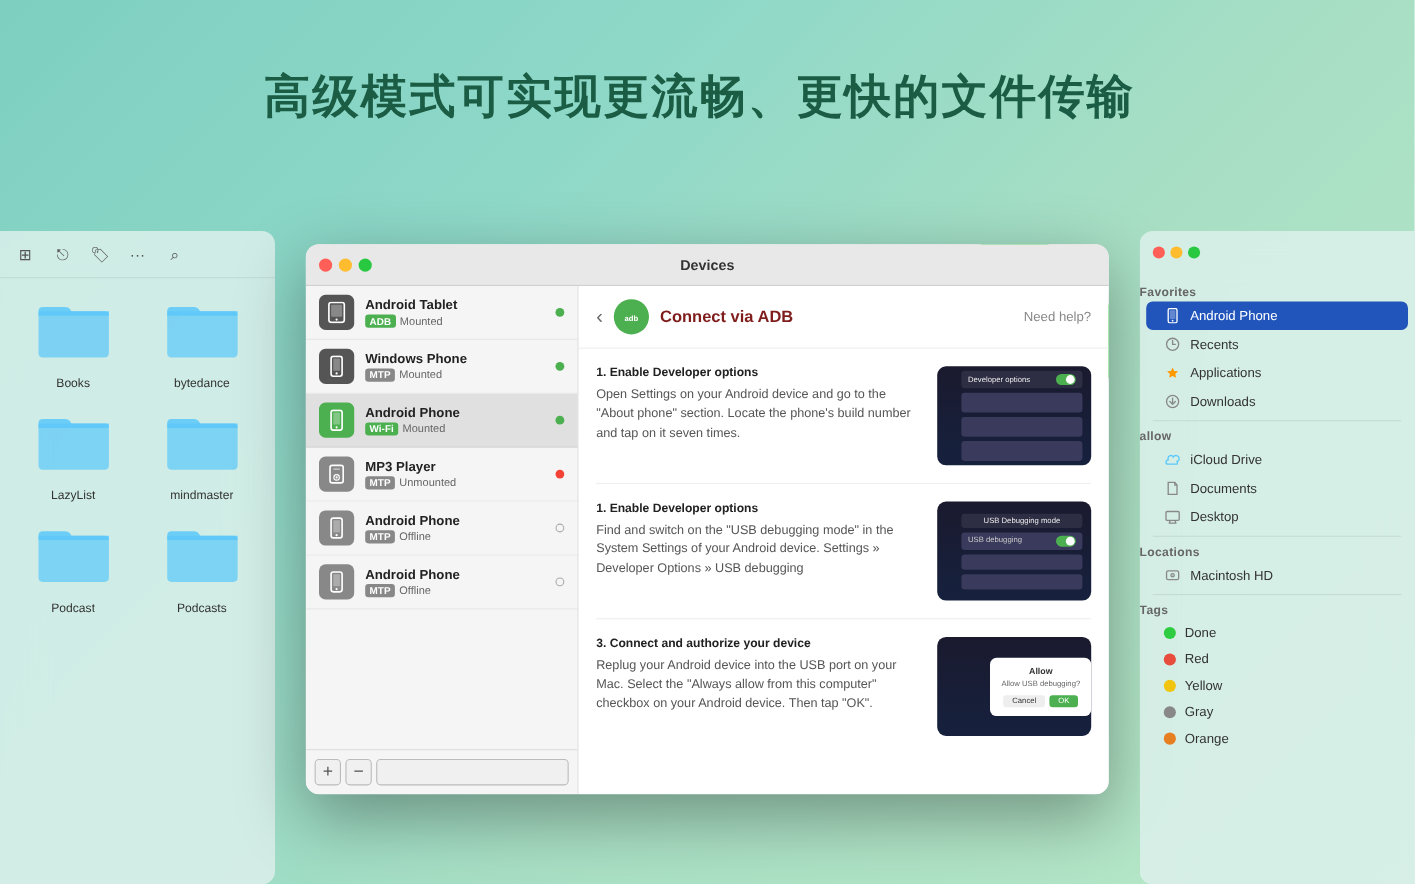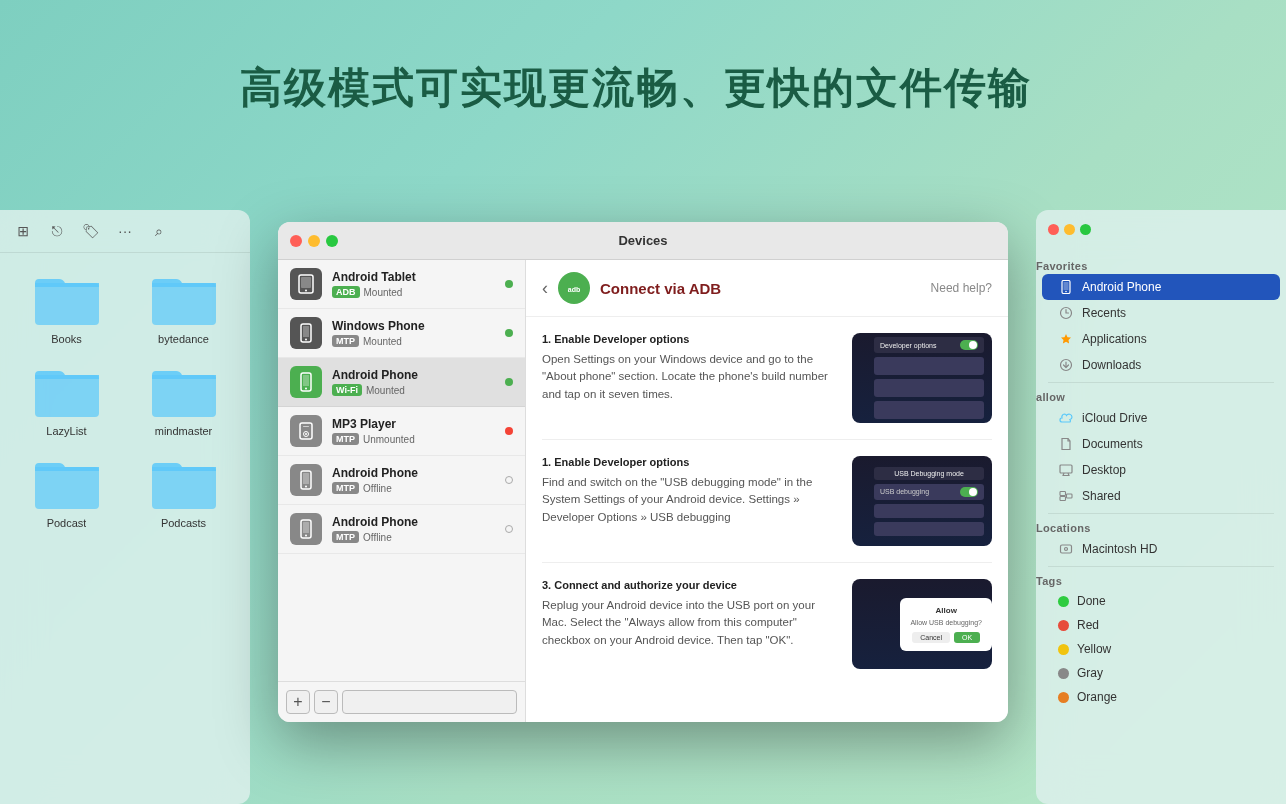--- a/index.html
+++ b/index.html
@@ -60,21 +60,21 @@
       display: grid;
       grid-template-columns: 1fr 1fr;
       gap: 16px;
       padding: 16px;
     }
 
     .folder-item {
       display: flex;
       flex-direction: column;
       align-items: center;
-      gap: 6px;
+      gap: 16px;
       cursor: pointer;
     }
 
     .folder-icon {
       width: 72px;
       height: 58px;
       position: relative;
     }
 
     .folder-icon svg {
@@ -730,21 +730,21 @@
         </div>
         <span class="connect-via-adb-title">Connect via ADB</span>
         <span class="help-link">Need help?</span>
       </div>
 
       <div class="instructions-scroll">
 
         <div class="instruction-item">
           <div class="instruction-text">
             <div class="instruction-title">1. Enable Developer options</div>
-            <div class="instruction-body">Open Settings on your Windows device and go to the "About phone" section. Locate the phone's build number and tap on it seven times.</div>
+            <div class="instruction-body">Open Settings on your Android device and go to the "About phone" section. Locate the phone's build number and tap on it seven times.</div>
           </div>
           <div class="instruction-img img-screen-1">
             <div class="screen-content">
               <div style="display:flex;flex-direction:column;gap:4px;width:90%;padding:8px;">
                 <div style="background:#2d2d44;border-radius:3px;padding:3px 6px;font-size:7px;color:#eee;display:flex;align-items:center;justify-content:space-between;">
                   <span>Developer options</span>
                   <div style="width:18px;height:10px;background:#4caf50;border-radius:5px;position:relative;flex-shrink:0;">
                     <div style="position:absolute;right:1px;top:1px;width:8px;height:8px;border-radius:50%;background:white;"></div>
                   </div>
                 </div>
@@ -887,30 +887,20 @@
         <svg width="14" height="14" viewBox="0 0 14 14">
             <rect x="1" y="2" width="12" height="8" rx="1" fill="none" stroke="#888" stroke-width="1.2"></rect>
             <line x1="5" y1="10" x2="4" y2="12.5" stroke="#888" stroke-width="1.2"></line>
             <line x1="9" y1="10" x2="10" y2="12.5" stroke="#888" stroke-width="1.2"></line>
             <line x1="3.5" y1="12.5" x2="10.5" y2="12.5" stroke="#888" stroke-width="1.2"></line>
           </svg>
       </div>
       <span class="finder-item-label">Desktop</span>
     </div>
 
-    <div class="finder-item">
-      <div class="finder-item-icon">
-        <svg width="14" height="14" viewBox="0 0 14 14">
-            <rect x="1" y="2.5" width="5.5" height="4" rx="0.8" fill="none" stroke="#888" stroke-width="1.1"></rect>
-            <rect x="1" y="7.5" width="5.5" height="4" rx="0.8" fill="none" stroke="#888" stroke-width="1.1"></rect>
-            <rect x="7.5" y="5" width="5.5" height="4" rx="0.8" fill="none" stroke="#888" stroke-width="1.1"></rect>
-          </svg>
-      </div>
-      <span class="finder-item-label">Shared</span>
-    </div>
 
     <div class="finder-separator"></div>
 
     <div class="section-header">Locations</div>
 
     <div class="finder-item">
       <div class="finder-item-icon">
         <svg width="14" height="14" viewBox="0 0 14 14">
             <rect x="1.5" y="3" width="11" height="8" rx="1.5" fill="none" stroke="#888" stroke-width="1.2"></rect>
             <circle cx="7" cy="7" r="1.5" fill="none" stroke="#888" stroke-width="1.2"></circle>

